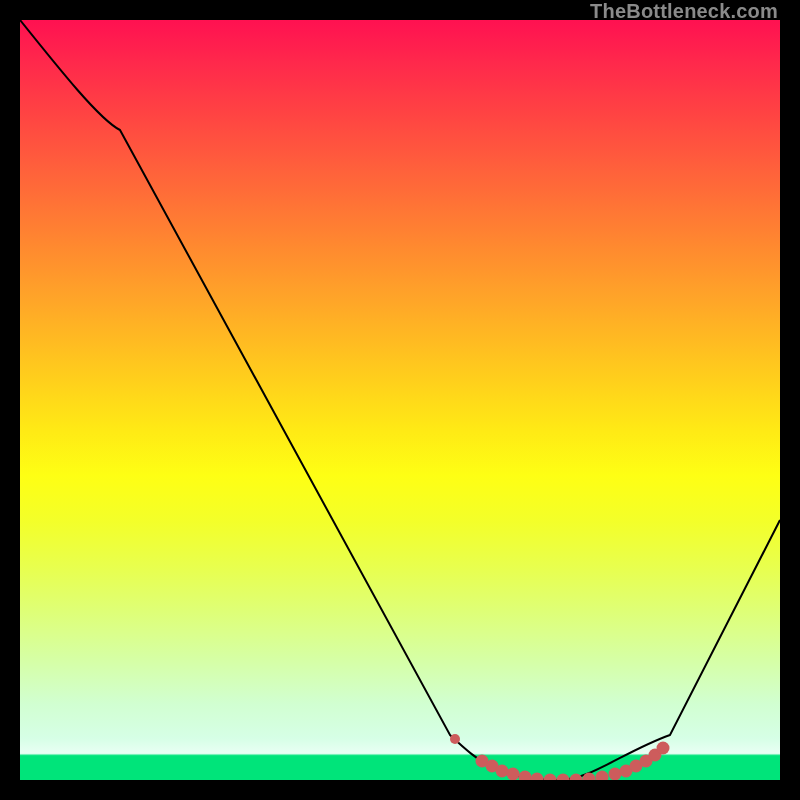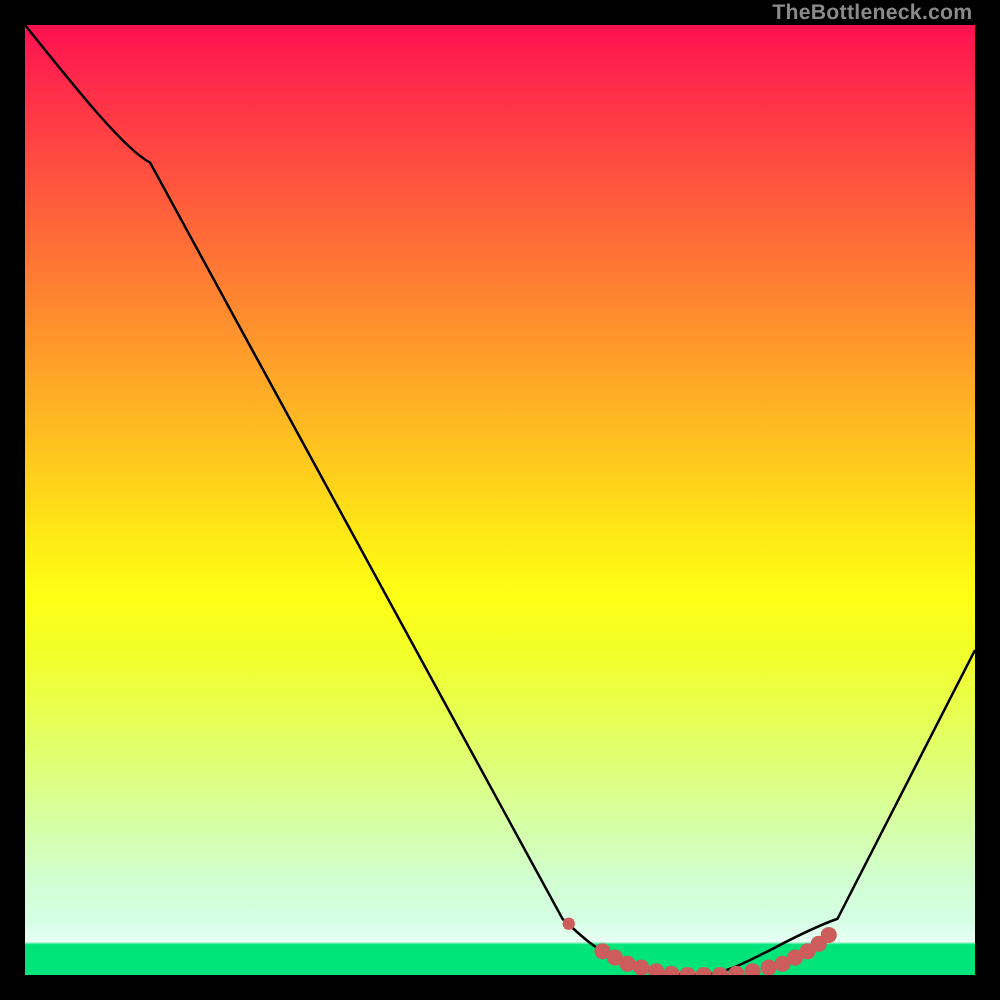--- a/index.html
+++ b/index.html
@@ -36,21 +36,21 @@
       #d6ffe6 94.5%,
       #e9fff4 96.5%,
       #00e47a 96.8%,
       #00e47a 100%);
   }
   .watermark {
     position: absolute;
     top: 0px;
     right: 22px;
     font-family: Arial, Helvetica, sans-serif;
-    font-size: 17px;
+    font-size: 20px;
     font-weight: 600;
     color: #8a8a8a;
     letter-spacing: 0.2px;
   }
   svg.curve {
     position: absolute;
     left: 0;
     top: 0;
     width: 760px;
     height: 760px;

